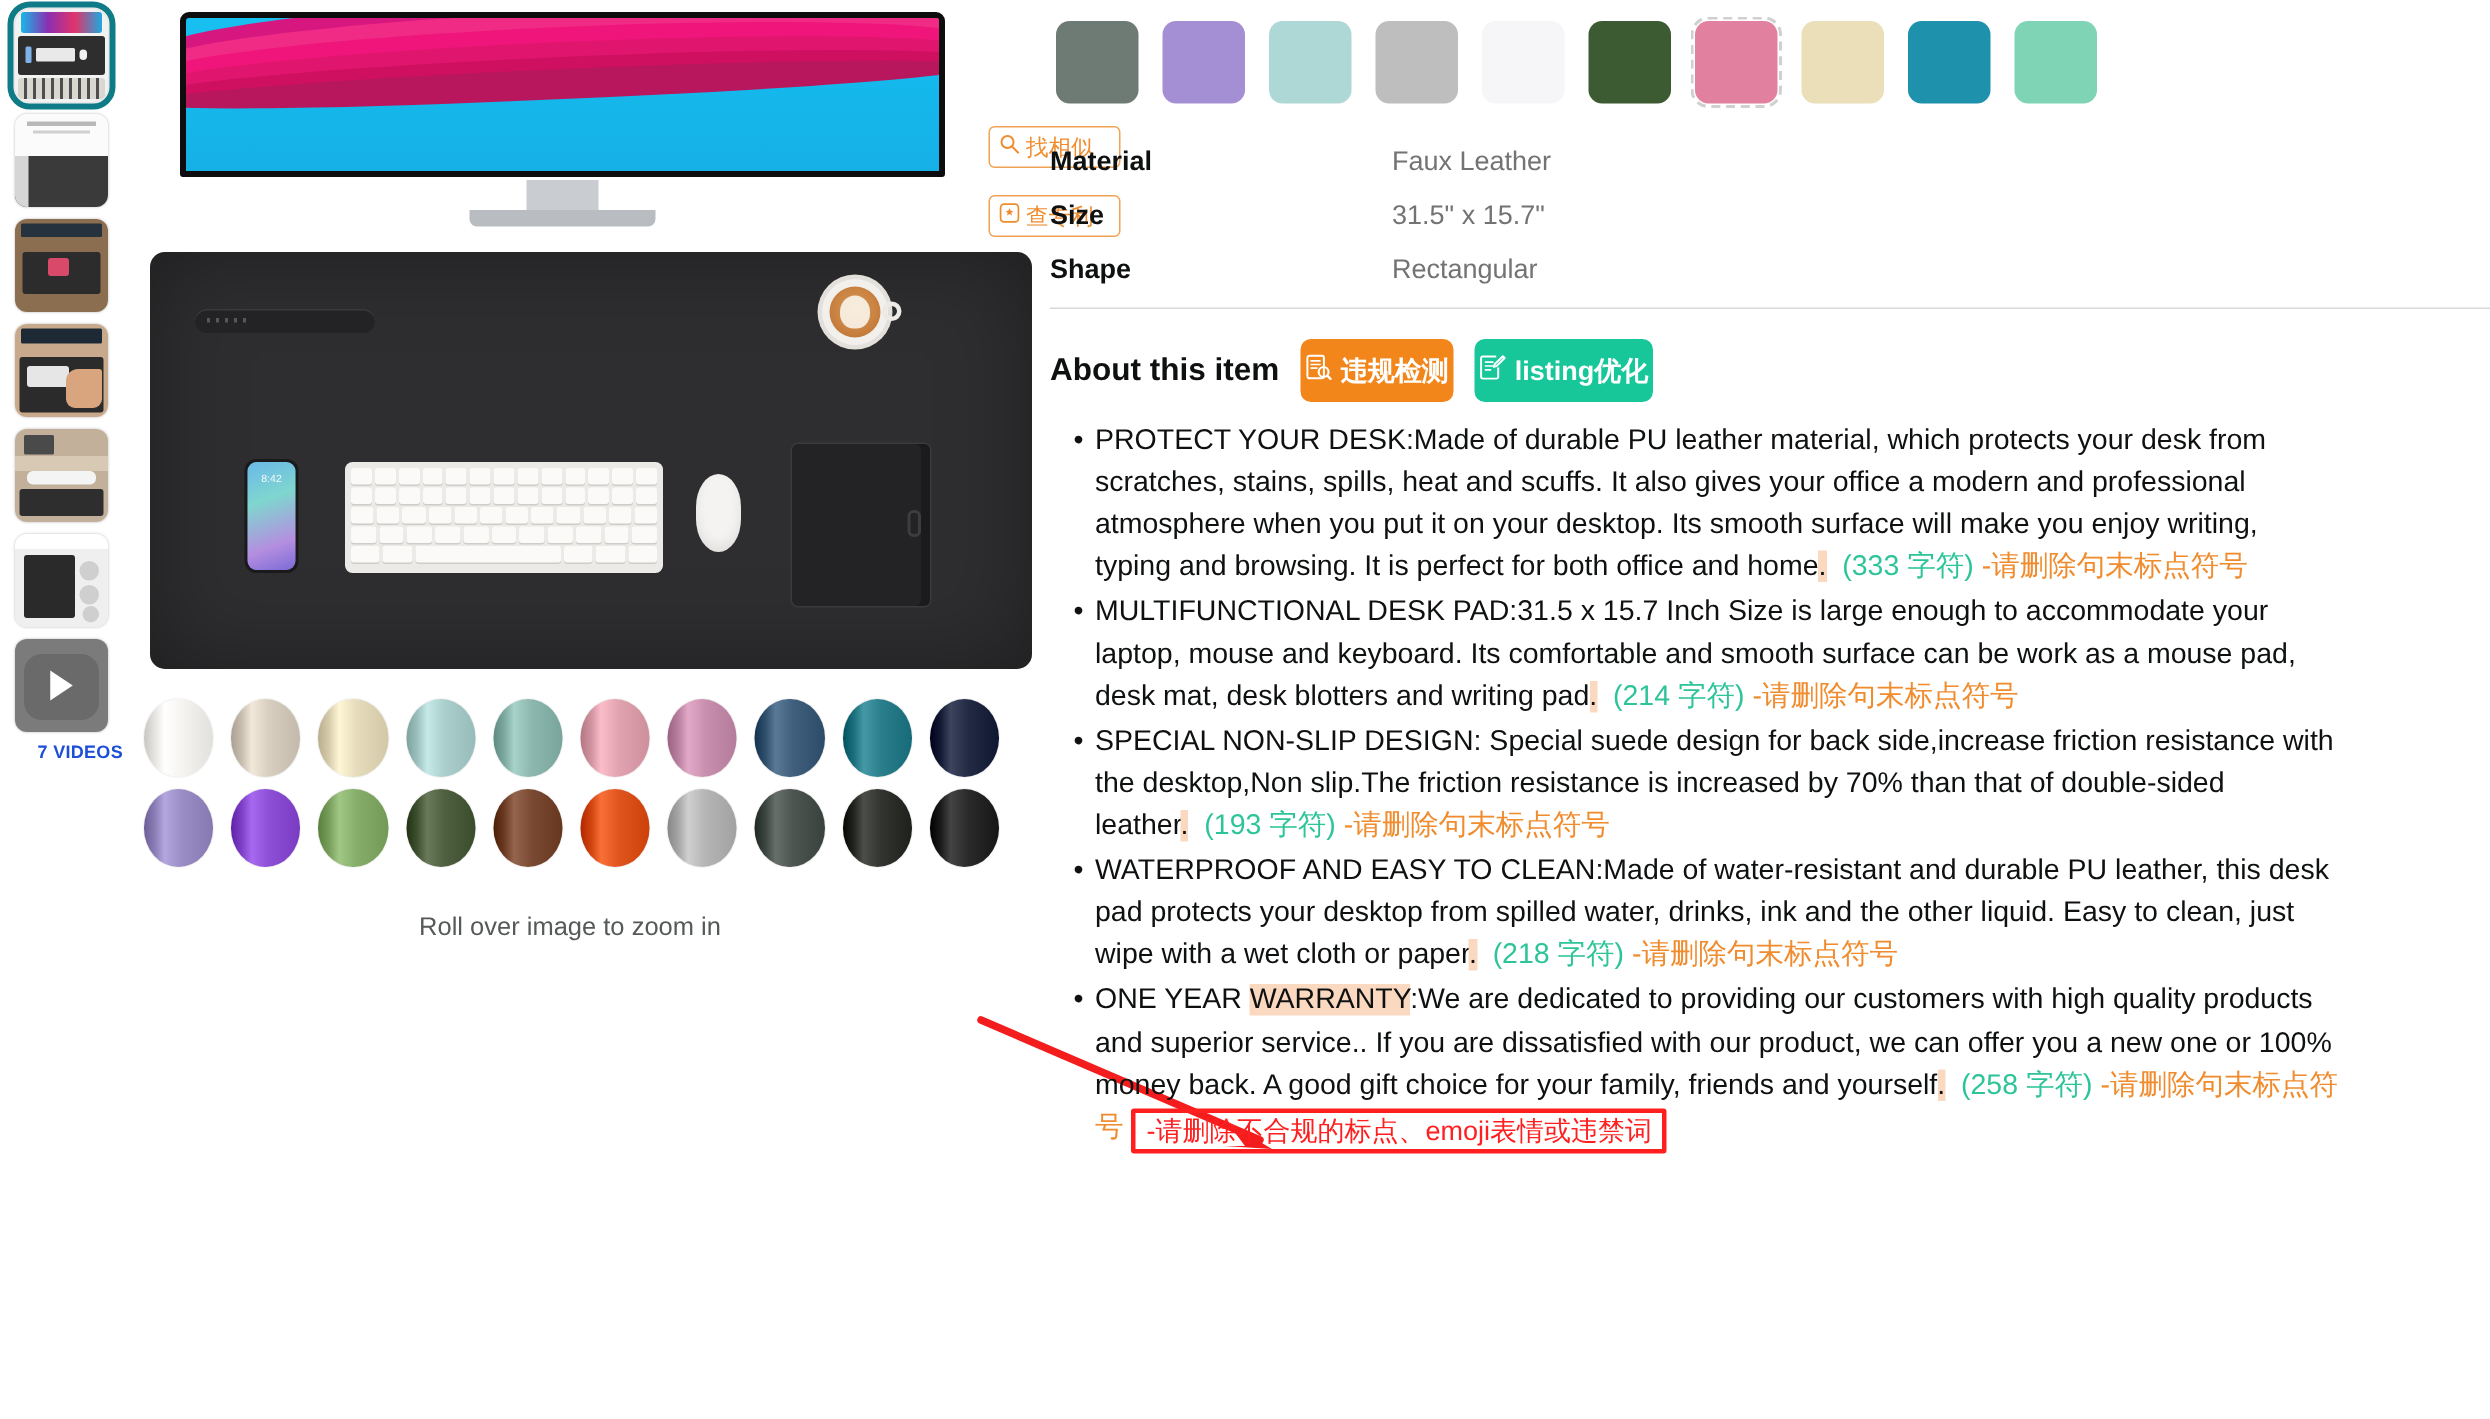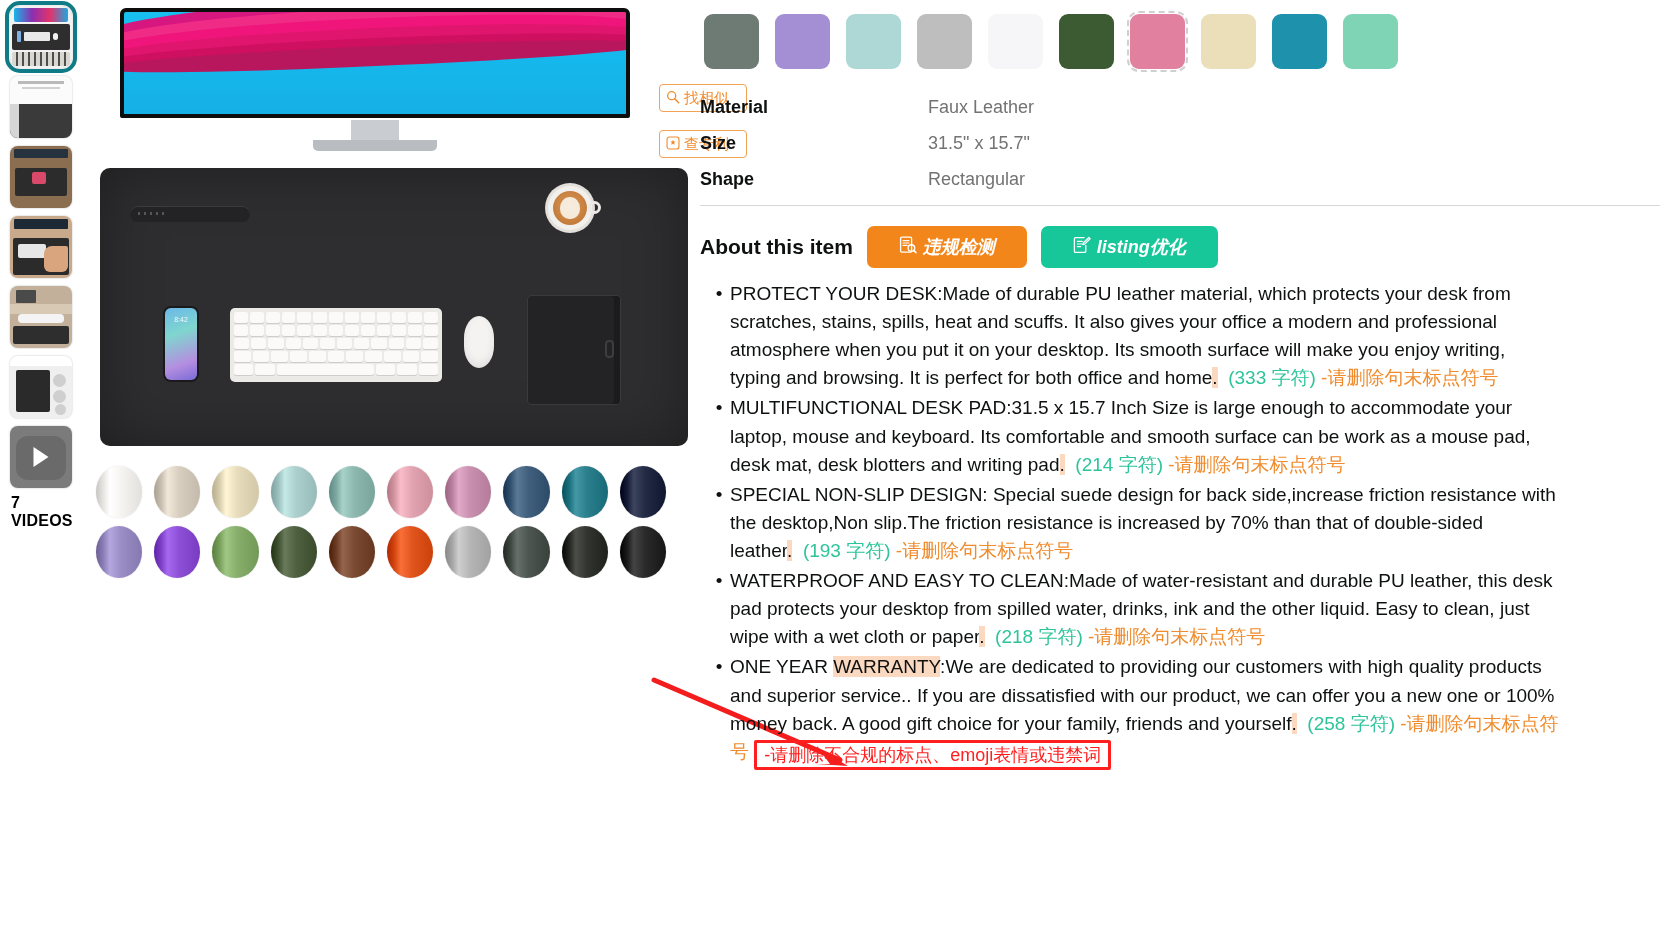--- a/index.html
+++ b/index.html
@@ -26,22 +26,22 @@
     background: #f2f2f2;
     box-shadow: 0 0 2px rgba(0,0,0,.28);
     cursor: pointer;
   }
   .thumb.selected {
     outline: 4px solid #0f7b86;
     outline-offset: 1px;
     border-radius: 10px;
   }
   .videos-label {
-    font-size: 16px; font-weight: bold; color: #000000;
-    letter-spacing: .2px; margin-top: -2px; margin-left: 1px;
+    font-size: 12px; font-weight: bold; color: #1d4ed8;
+    letter-spacing: .2px; margin-top: -2px; margin-left: 1px; text-align: right;
   }
 
   
   .t1-top { position:absolute; left:4px; right:4px; top:2px; height:14px;
             background: linear-gradient(90deg,#18b7e8,#8b2fb0,#e2336b,#1ea8e0); border-radius:2px;}
   .t1-mid { position:absolute; left:2px; right:2px; top:18px; height:26px; background:#2e2e2e; border-radius:2px;}
   .t1-kb { position:absolute; left:14px; top:26px; width:26px; height:9px; background:#e9e9e9; border-radius:1px;}
   .t1-ph { position:absolute; left:7px; top:25px; width:4px; height:11px; background:#7fb3e8; border-radius:1px;}
   .t1-ms { position:absolute; left:43px; top:27px; width:5px; height:7px; background:#f1f1f1; border-radius:3px;}
   .t1-bot { position:absolute; left:2px; right:2px; bottom:2px; height:14px;
@@ -169,21 +169,21 @@
   .attr-key { width:228px; font-weight:bold; color:#0f1111; }
   .attr-val { color:#737373; }
 
   #divider { margin-top:12px; border-top:1px solid #d5d9d9; width:100%; }
 
   #about-header { display:flex; align-items:center; gap:14px; margin-top:20px; }
   #about-title { font-size:21px; font-weight:bold; color:#0f1111; }
   .action-btn {
     display:flex; align-items:center; gap:6px;
     border-radius:7px; color:#fff; font-size:18px; font-weight:bold;
-    padding: 9px 32px; cursor:pointer; white-space:nowrap;font-style:italic;
+    padding: 9px 3px; cursor:pointer; white-space:nowrap;
   }
   #violation-btn { background:#f2861b; }
   #listing-btn { background:#17c79a; }
 
   #bullets { margin-top:12px; padding-left: 8px; }
   .bullet { display:flex; margin-bottom:2px; font-size:19px; line-height:1.48; color:#0f1111; }
   .bullet-dot { width:22px; flex:0 0 22px; text-align:center; line-height:1.48; }
   .bullet-text { flex:1; max-width: 830px; }
   .hl { background:#fbd9c0; }
   .cnt { color:#2ec49a; white-space:nowrap; }
@@ -408,20 +408,21 @@
         <div class="swatch-circle" style="background: linear-gradient(90deg, rgb(32, 50, 18) 0%, rgb(63, 81, 49) 16%, rgb(104, 122, 90) 30%, rgb(78, 96, 64) 55%, rgb(58, 76, 44) 100%);"></div>
         <div class="swatch-circle" style="background: linear-gradient(90deg, rgb(76, 28, 4) 0%, rgb(107, 59, 35) 16%, rgb(148, 100, 76) 30%, rgb(122, 74, 50) 55%, rgb(102, 54, 30) 100%);"></div>
         <div class="swatch-circle" style="background: linear-gradient(90deg, rgb(178, 38, 0) 0%, rgb(209, 69, 15) 16%, rgb(250, 110, 56) 30%, rgb(224, 84, 30) 55%, rgb(204, 64, 10) 100%);"></div>
         <div class="swatch-circle" style="background: linear-gradient(90deg, rgb(135, 135, 135) 0%, rgb(166, 166, 166) 16%, rgb(207, 207, 207) 30%, rgb(181, 181, 181) 55%, rgb(161, 161, 161) 100%);"></div>
         <div class="swatch-circle" style="background: linear-gradient(90deg, rgb(31, 39, 34) 0%, rgb(62, 70, 65) 16%, rgb(103, 111, 106) 30%, rgb(77, 85, 80) 55%, rgb(57, 65, 60) 100%);"></div>
         <div class="swatch-circle" style="background: linear-gradient(90deg, rgb(4, 7, 1) 0%, rgb(35, 38, 32) 16%, rgb(76, 79, 73) 30%, rgb(50, 53, 47) 55%, rgb(30, 33, 27) 100%);"></div>
         <div class="swatch-circle" style="background: linear-gradient(90deg, rgb(0, 0, 0) 0%, rgb(27, 27, 27) 16%, rgb(68, 68, 68) 30%, rgb(42, 42, 42) 55%, rgb(22, 22, 22) 100%);"></div>
       </div>
   </div>
 
+  <div id="roll-over-text">Roll over image to zoom in</div>
 
   <svg id="red-arrow" viewBox="0 0 240 130">
     <path d="M14 20 L200 100" stroke="#f41d1d" stroke-width="5" stroke-linecap="round" fill="none"></path>
     <path d="M208 106 L178 88 L190 104 L176 104 Z" fill="#f41d1d"></path>
   </svg>
 
   <div id="right-panel">
 
     <div id="color-swatch-bar">
         <div class="color-chip" style="background: rgb(110, 122, 116);"></div>

